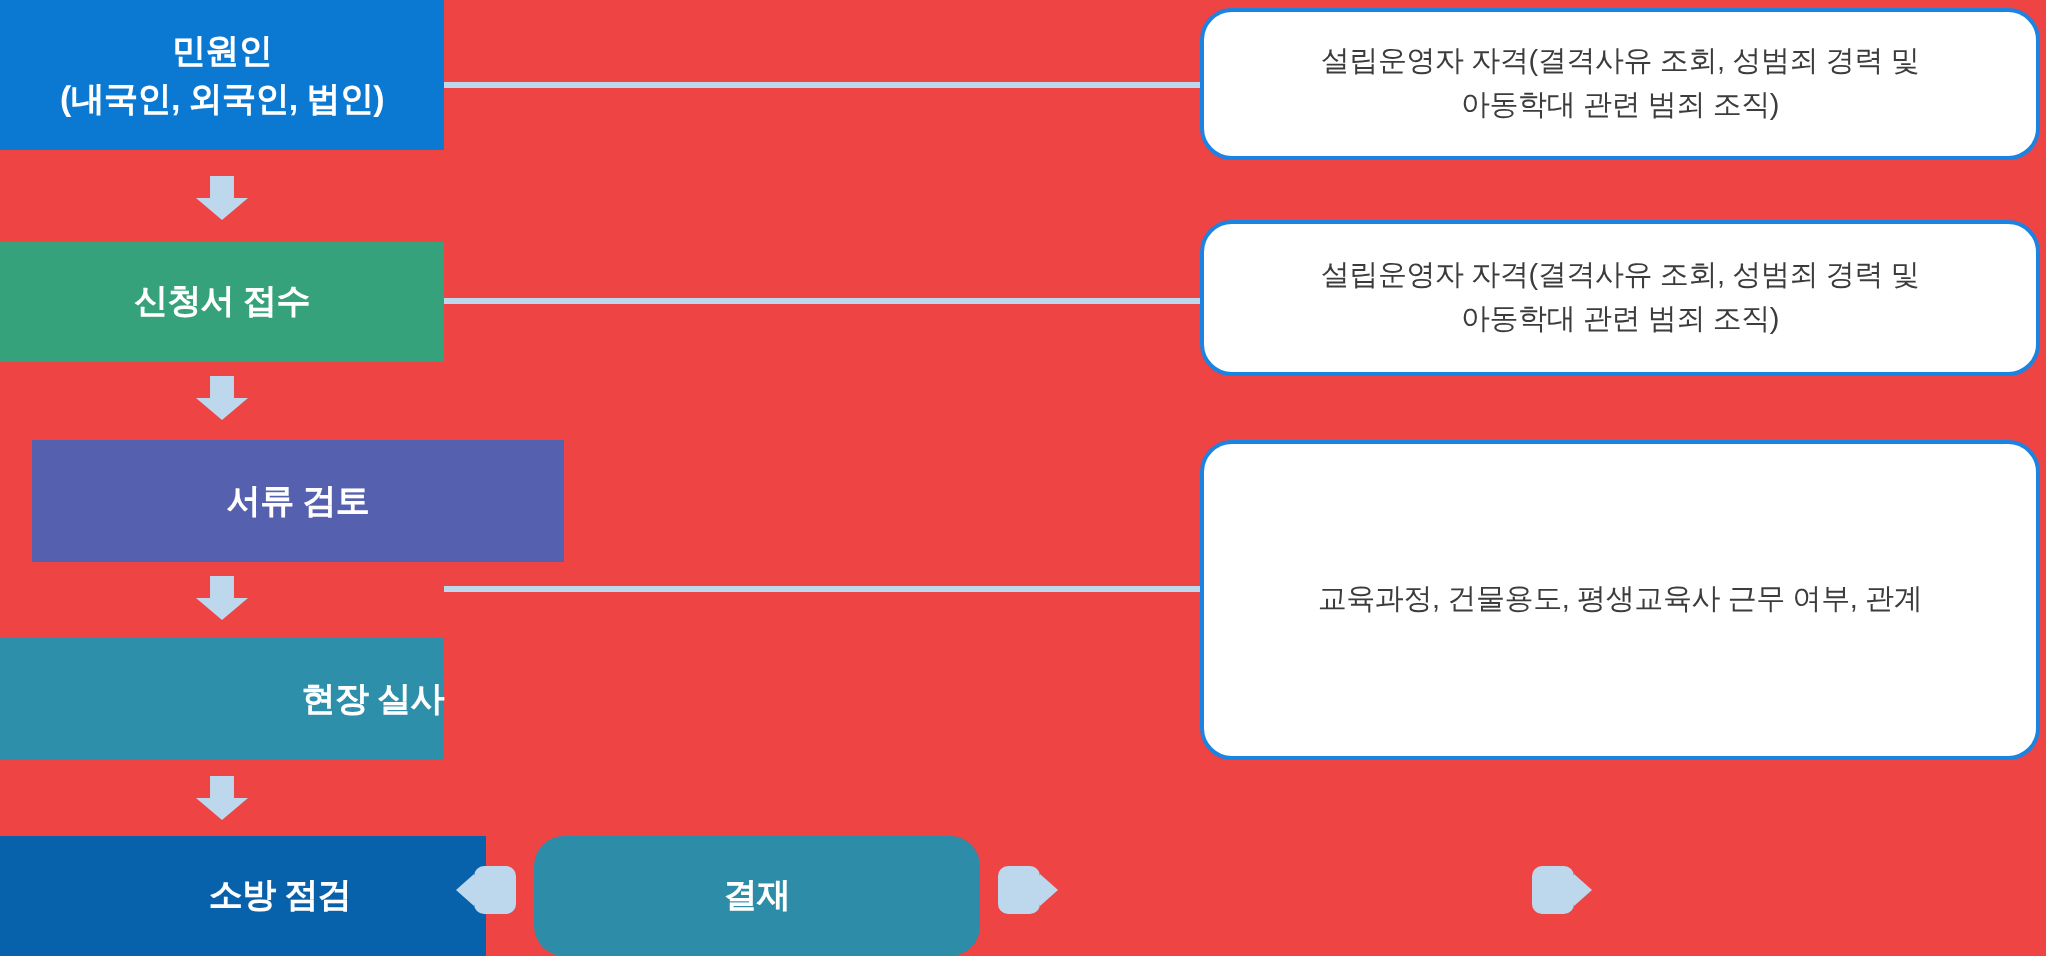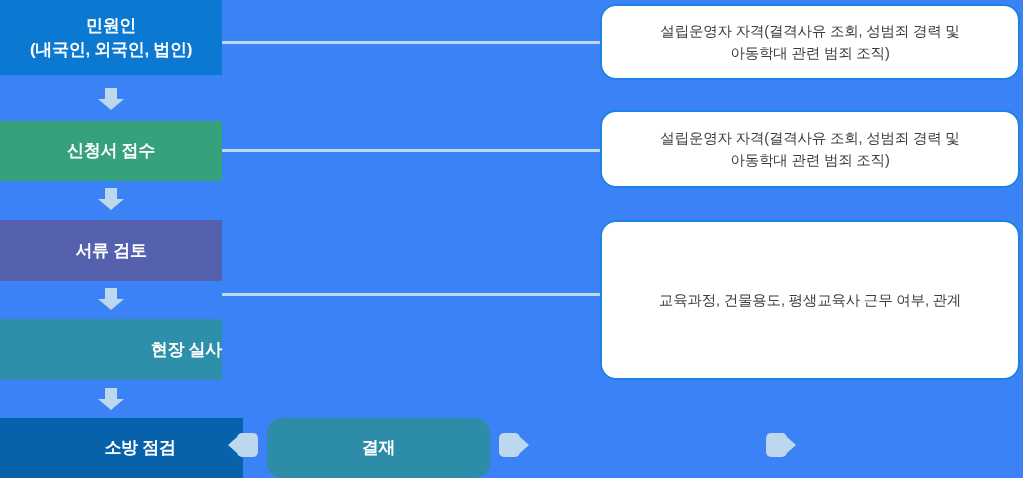--- a/index.html
+++ b/index.html
@@ -1,30 +1,30 @@
 <!DOCTYPE html>
 <html><head>
 <meta charset="utf-8">
 <style>
   html,body { margin:0; padding:0; background:#ffffff; }
   .canvas {
-    position:relative; width:1023px; height:478px; background:#3b82f6;
+    position:relative; width:1023px; height:478px; background:#ef4444;
     font-family:"Liberation Sans","DejaVu Sans",sans-serif; overflow:hidden;
   }
 
   
   .step {
     position:absolute; display:flex; flex-direction:column;
     align-items:center; justify-content:center;
     color:#ffffff; font-weight:700; font-size:17px; line-height:1.4;
     text-align:center; letter-spacing:-0.3px;
   }
   .s1 { left:0; top:5;   width:222px; height:75px; }
   .s2 { left:0; top:121px; width:222px; height:60px; }
-  .s3 { left:0; top:220px; width:222px; height:61px; }
+  .s3 { left:16px; top:220px; width:266px; height:61px; }
   .s4 { left:0; top:319px; width:222px; height:61px;align-items:flex-end; }
   .b1 { left:0;   top:418px; width:206px; height:60px;padding-left:37px; }
   .b2 { left:267px; top:418px; width:223px; height:60px; }
   .b3 { left:535px; top:418px; width:224px; height:60px; }
   .b4 { left:802px; top:418px; width:221px; height:60px; }
 
   
   .note {
     position:absolute; left:600px; width:420px; box-sizing:border-box;
     border:2.5px solid #1b83e2; border-radius:16px; background:#ffffff;

